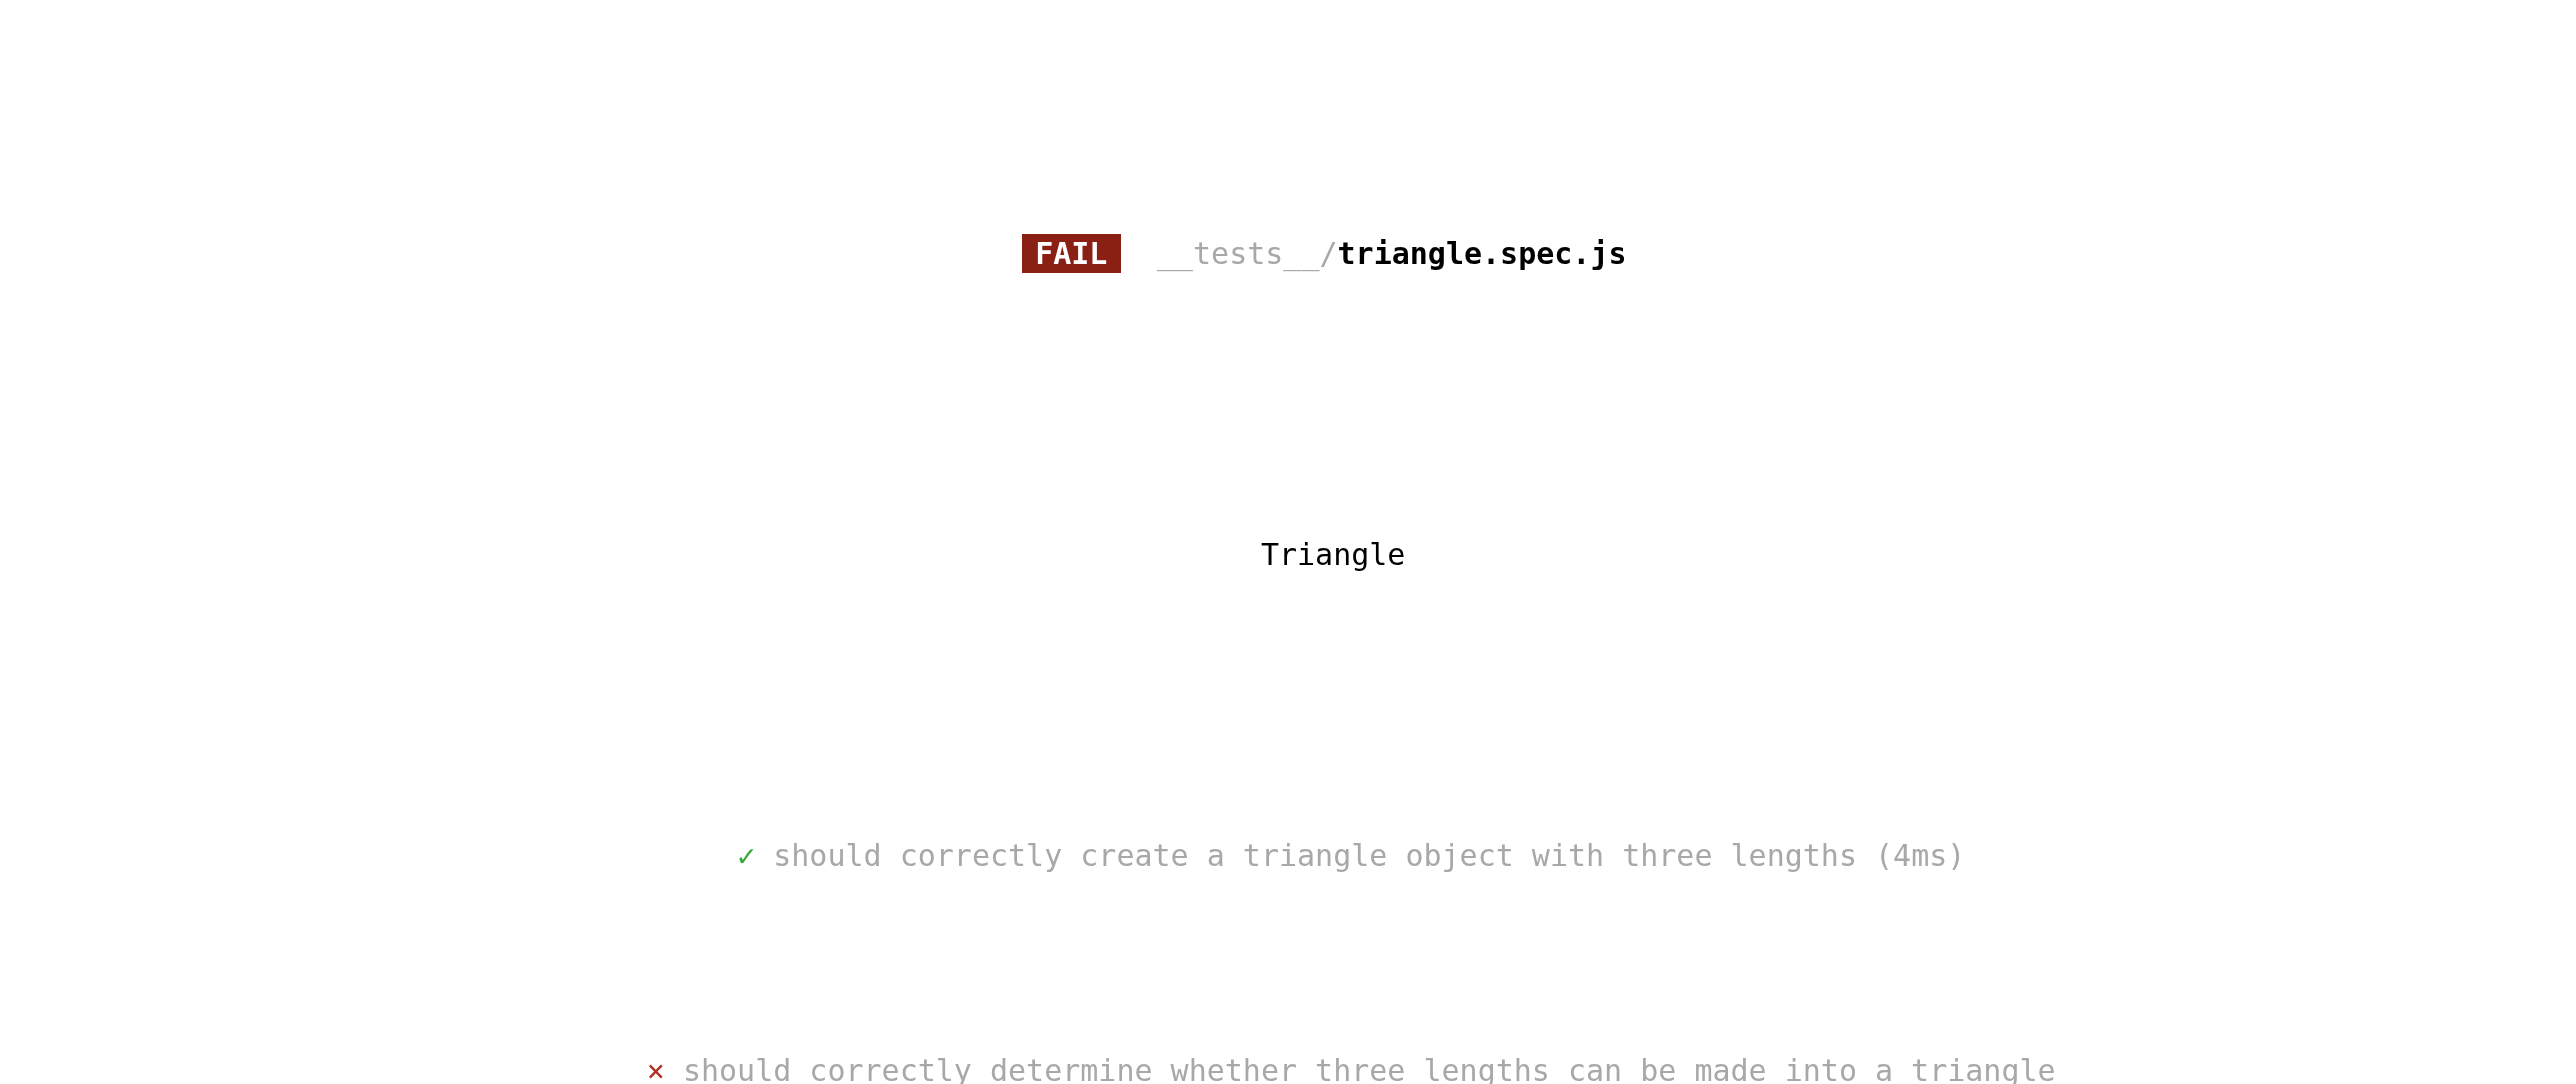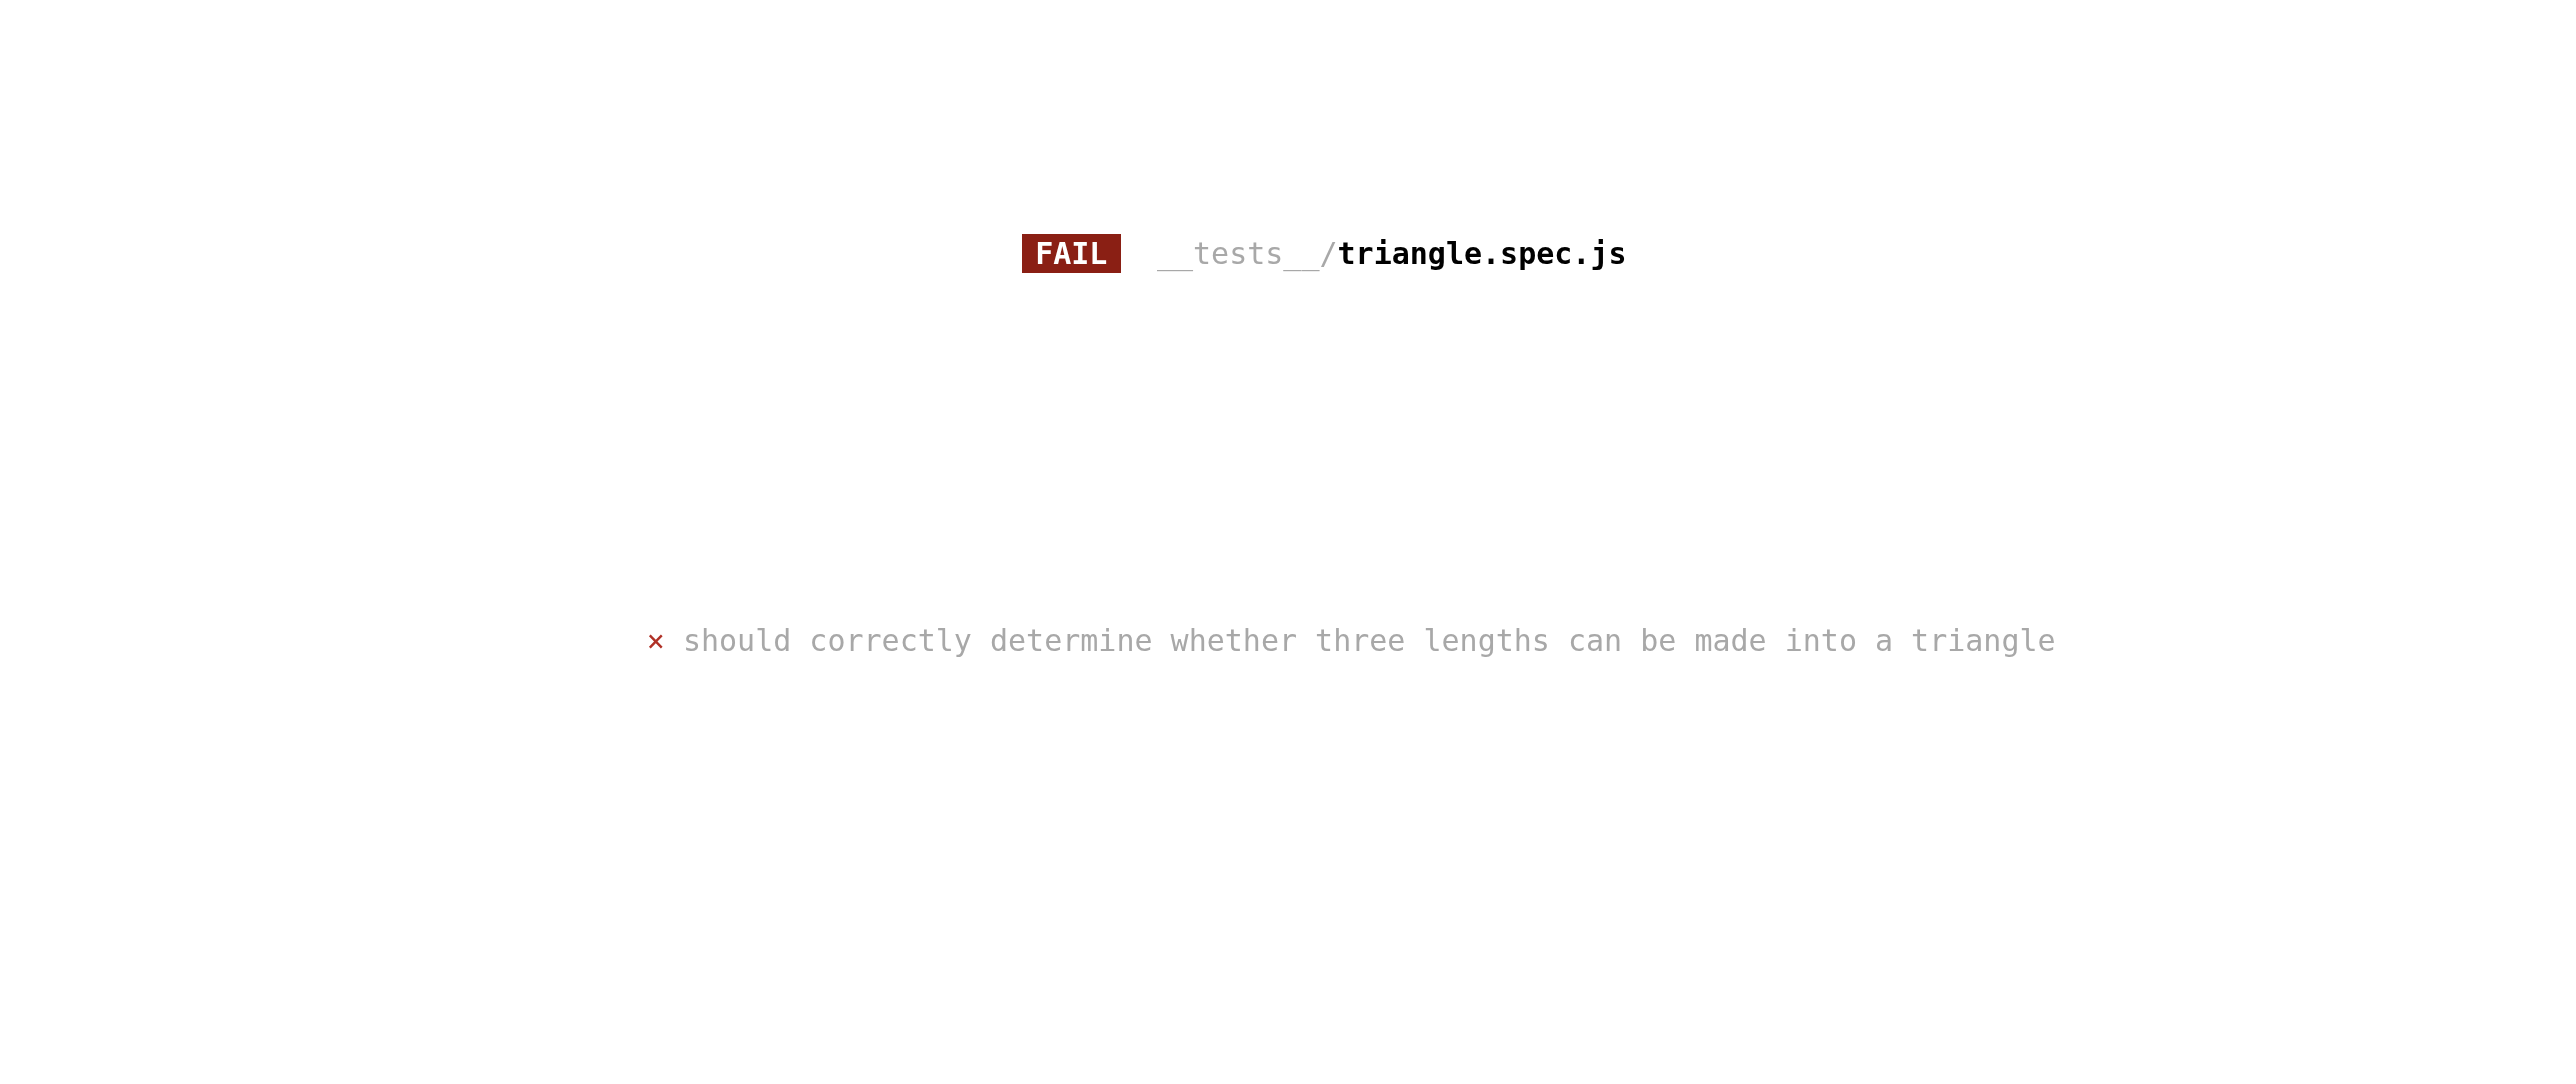--- a/index.html
+++ b/index.html
@@ -41,22 +41,28 @@
 <body>
 
 <div class="term">
 
   
   <div class="row">
     <span class="badge-fail">FAIL</span>  <span class="dim">__tests__/</span><span class="bold black">triangle.spec.js</span>
   </div>
 
   
+  <div class="row">
+     <span class="black">Triangle</span>
+  </div>
 
   
+  <div class="row">
+       <span class="green">✓</span> <span class="dim">should correctly create a triangle object with three lengths (4ms)</span>
+  </div>
   <div class="row">
        <span class="red">×</span> <span class="dim">should correctly determine whether three lengths can be made into a triangle</span>
   </div>
 
   
 
   
   
 
   

